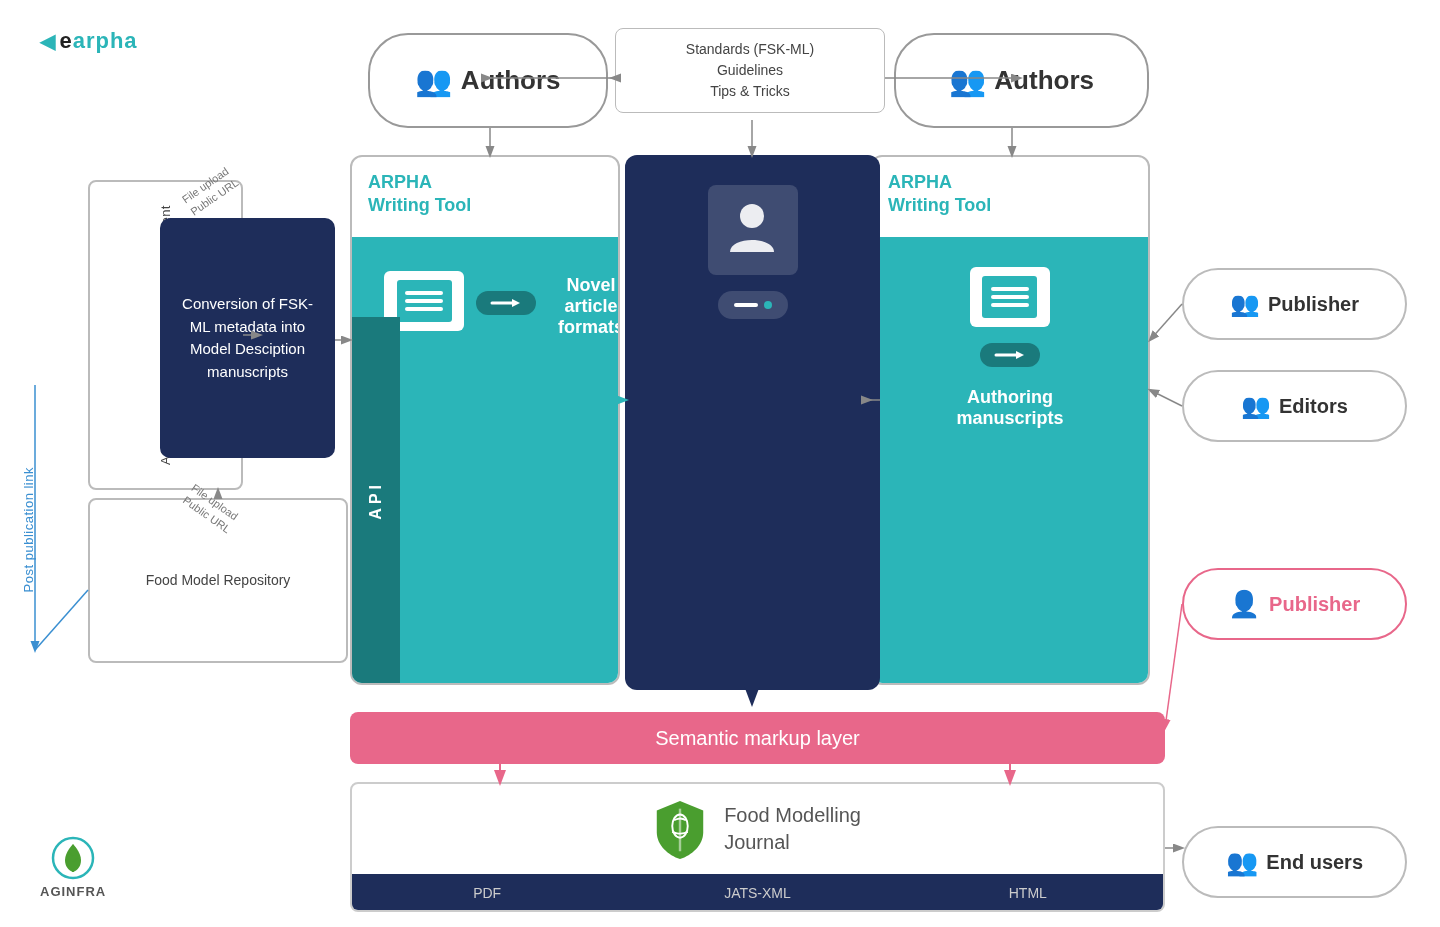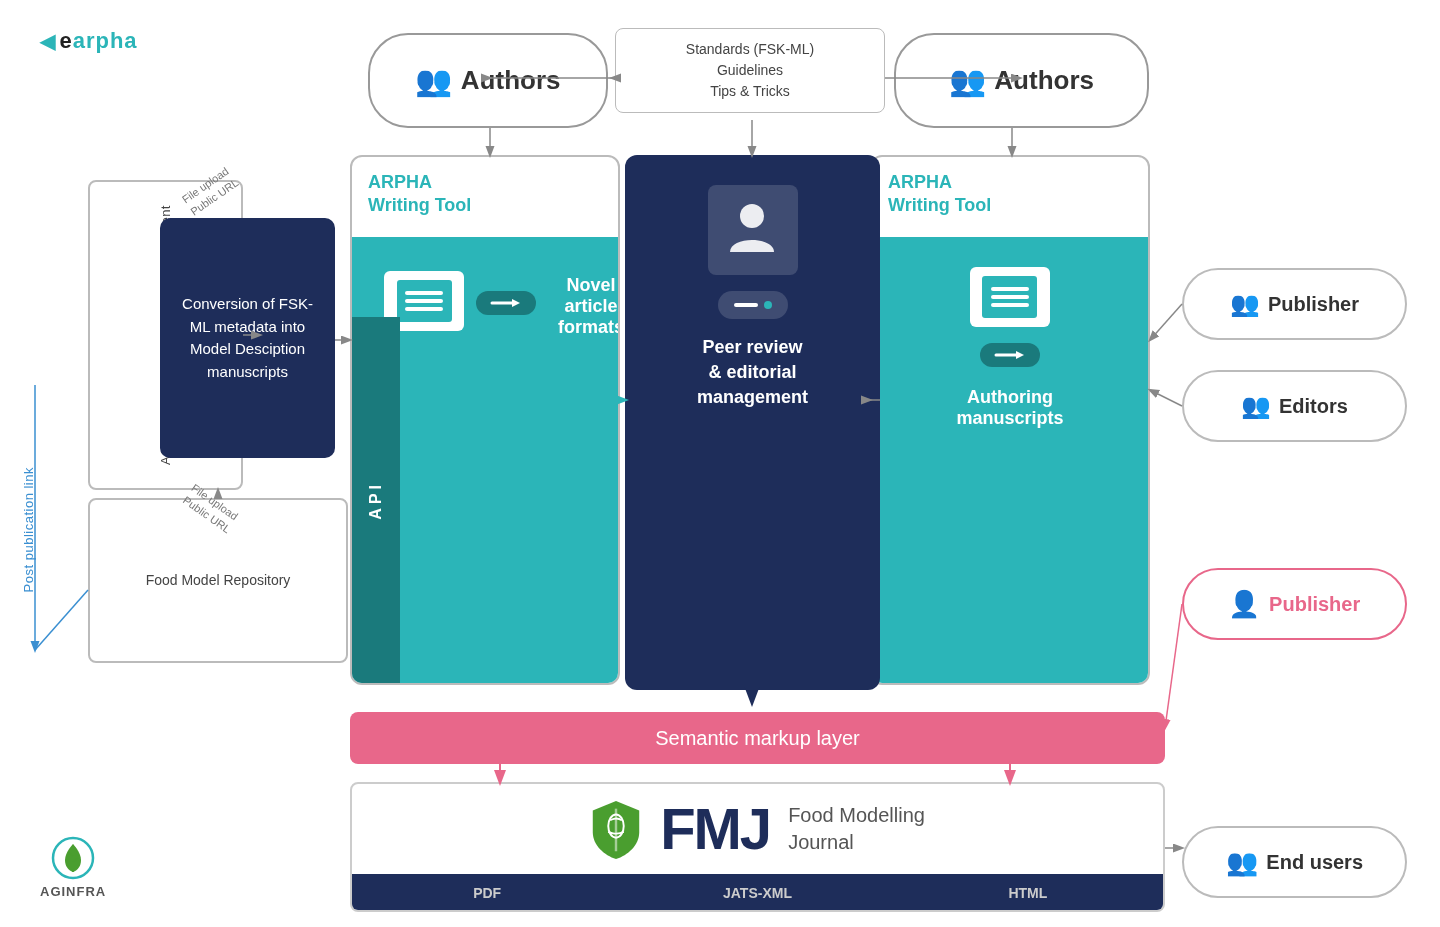--- a/index.html
+++ b/index.html
@@ -402,21 +402,21 @@
       height: 38px;
       background: #1e2d5a;
       display: flex;
       align-items: center;
     }
     .fmj-footer-item {
       flex: 1;
       text-align: center;
       color: #ccc;
       font-size: 14px;
-      font-weight: 700;
+      font-weight: 400;
     }
 
     
     .reviewers-box {
       position: absolute;
       top: 268px;
       left: 1182px;
       width: 225px;
       height: 72px;
       border: 2px solid #bbb;
@@ -633,21 +633,20 @@
     <svg width="55" height="60" viewBox="0 0 55 60">
       <circle cx="27" cy="16" r="12" fill="#fff" opacity="0.9"></circle>
       <path d="M5 52 C5 36 49 36 49 52" fill="#fff" opacity="0.9"></path>
     </svg>
   </div>
 
   <div class="peer-review-edit">
     <div class="edit-dash"></div>
     <div class="edit-dot"></div>
   </div>
-  <div class="peer-review-label">Peer review<br>&amp; editorial<br>management</div>
 </div>
 
 <div class="vre-box">
   <div class="vre-label">AGINFRA+ Virtual Research Environment</div>
 </div>
 
 <div class="conversion-box">
   <div class="conversion-label">Conversion
 of
 FSK-ML
@@ -678,21 +677,20 @@
 <div class="fmj-box">
   <div class="fmj-content">
 
     <svg class="fmj-shield" viewBox="0 0 52 62">
       <path d="M26 2 L50 12 L50 34 C50 48 38 58 26 62 C14 58 2 48 2 34 L2 12 Z" fill="#4a9e2f"></path>
       <path d="M26 10 L26 54" stroke="#fff" stroke-width="2.5" opacity="0.5"></path>
       <ellipse cx="26" cy="28" rx="8" ry="12" fill="none" stroke="#fff" stroke-width="2"></ellipse>
       <path d="M20 22 C20 22 26 18 32 22" fill="none" stroke="#fff" stroke-width="2"></path>
       <path d="M18 34 C18 34 26 38 34 34" fill="none" stroke="#fff" stroke-width="2"></path>
     </svg>
-    <span class="fmj-text-big">FMJ</span>
     <div>
       <div class="fmj-text-right">Food Modelling</div>
       <div class="fmj-text-right">Journal</div>
     </div>
   </div>
   <div class="fmj-footer">
     <div class="fmj-footer-item">PDF</div>
     <div class="fmj-footer-item">JATS-XML</div>
     <div class="fmj-footer-item">HTML</div>
   </div>

